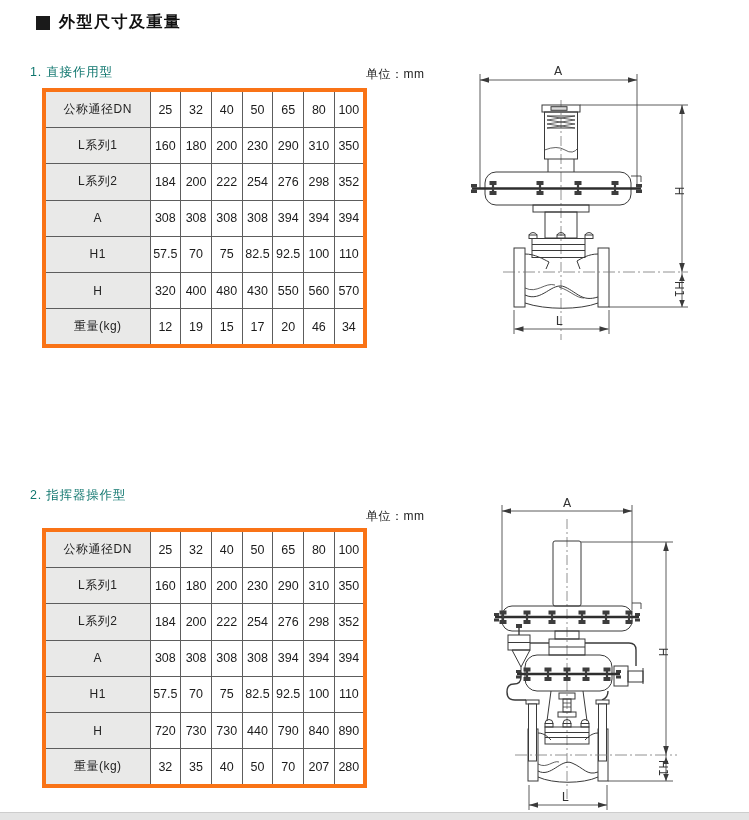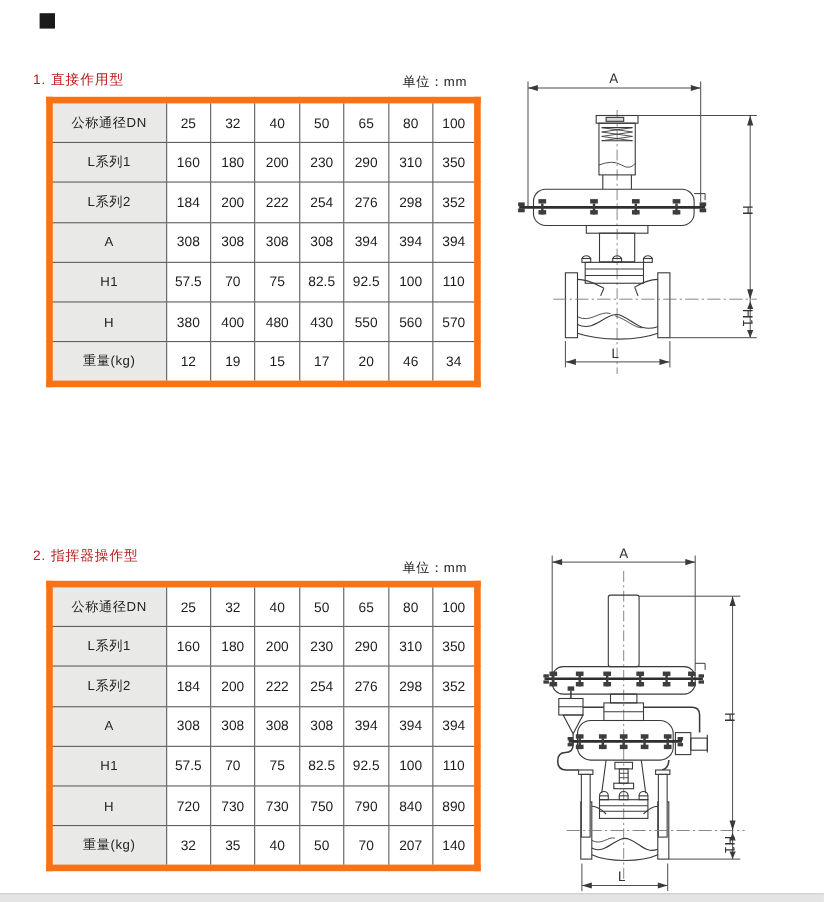--- a/index.html
+++ b/index.html
@@ -8,46 +8,47 @@
     background:#ffffff;
     font-family:"Liberation Sans","DejaVu Sans",sans-serif;
     color:#1c1c1c;
   }
   .abs{position:absolute;}
   
   .page-title{left:36px;top:12px;display:flex;align-items:center;gap:9px;}
   .title-square{width:14px;height:14px;background:#1a1a1a;}
   .title-text{font-size:16px;font-weight:bold;letter-spacing:1.5px;color:#111;}
   
-  .sec-heading{font-size:12.5px;letter-spacing:0.8px;color:#b91c1c;}
+  .sec-heading{font-size:12.5px;letter-spacing:0.8px;color:#0f766e;}
   .unit-label{font-size:12px;letter-spacing:0.5px;color:#222;}
   
   table.dims{
-    border-collapse:collapse;table-layout:fixed;width:395px;
-    border:6px solid #f97316;background:#fff;
+    border-collapse:collapse;table-layout:fixed;width:325px;
+    border:4px solid #f97316;background:#fff;
   }
   table.dims th,table.dims td{
     border:1px solid #5d5d5d;height:35.2px;padding:0;
     text-align:center;vertical-align:middle;
   }
   table.dims th{
     background:#e9e9e8;font-weight:normal;font-size:12px;letter-spacing:0.5px;color:#222;
   }
   table.dims td{font-size:12.5px;color:#1c1c1c;}
   
   svg{display:block;}
   svg text{font-family:"DejaVu Sans","Liberation Sans",sans-serif;font-size:12px;fill:#333;}
   
   .bottom-bar{left:0;top:812px;width:749px;height:8px;background:#e4e4e4;border-top:1px solid #cdcdcd;}
 </style>
 </head>
 <body>
 
 <div class="abs page-title">
   <span class="title-square"></span>
+  <span class="title-text">外型尺寸及重量</span>
 </div>
 
 <div class="abs sec-heading" style="left:30px;top:64px;">1. 直接作用型</div>
 <div class="abs unit-label" style="left:366px;top:66px;">单位：mm</div>
 
 <table class="dims abs" style="left:42px;top:88px;">
   <colgroup>
       <col style="width:106px">
       <col>
       <col>
@@ -103,21 +104,21 @@
         <td>57.5</td>
         <td>70</td>
         <td>75</td>
         <td>82.5</td>
         <td>92.5</td>
         <td>100</td>
         <td>110</td>
       </tr>
       <tr>
         <th>H</th>
-        <td>380</td>
+        <td>320</td>
         <td>400</td>
         <td>480</td>
         <td>430</td>
         <td>550</td>
         <td>560</td>
         <td>570</td>
       </tr>
       <tr>
         <th>重量(kg)</th>
         <td>12</td>
@@ -234,21 +235,21 @@
     </g>
     <polygon points="69.5,281 78.5,278.2 78.5,283.8" fill="#3a3a3a" stroke="none"></polygon>
     <polygon points="163.5,281 154.5,278.2 154.5,283.8" fill="#3a3a3a" stroke="none"></polygon>
   </g>
   <text x="113" y="27" text-anchor="middle">A</text>
   <text transform="translate(230,143) rotate(90)" text-anchor="middle">H</text>
   <text transform="translate(230,241) rotate(90)" text-anchor="middle">H1</text>
   <text x="114" y="277" text-anchor="middle">L</text>
 </svg>
 
-<div class="abs sec-heading" style="left:30px;top:497px;">2. 指挥器操作型</div>
+<div class="abs sec-heading" style="left:30px;top:487px;">2. 指挥器操作型</div>
 <div class="abs unit-label" style="left:366px;top:508px;">单位：mm</div>
 
 <table class="dims abs" style="left:42px;top:528px;">
   <colgroup>
       <col style="width:106px">
       <col>
       <col>
       <col>
       <col>
       <col>
@@ -304,34 +305,34 @@
         <td>82.5</td>
         <td>92.5</td>
         <td>100</td>
         <td>110</td>
       </tr>
       <tr>
         <th>H</th>
         <td>720</td>
         <td>730</td>
         <td>730</td>
-        <td>750</td>
+        <td>440</td>
         <td>790</td>
         <td>840</td>
         <td>890</td>
       </tr>
       <tr>
         <th>重量(kg)</th>
         <td>32</td>
         <td>35</td>
         <td>40</td>
         <td>50</td>
         <td>70</td>
         <td>207</td>
-        <td>140</td>
+        <td>280</td>
       </tr>
     </tbody>
 </table>
 
 <svg class="abs" style="left:445px;top:497px;" width="300" height="315" viewBox="0 0 300 315">
   <g stroke="#3a3a3a" fill="none" stroke-width="1">
 
     <path d="M122,22 V303" stroke="#777" stroke-width="0.8" stroke-dasharray="10,3,2,3"></path>
 
     <g stroke="#4a4a4a" stroke-width="0.9">

